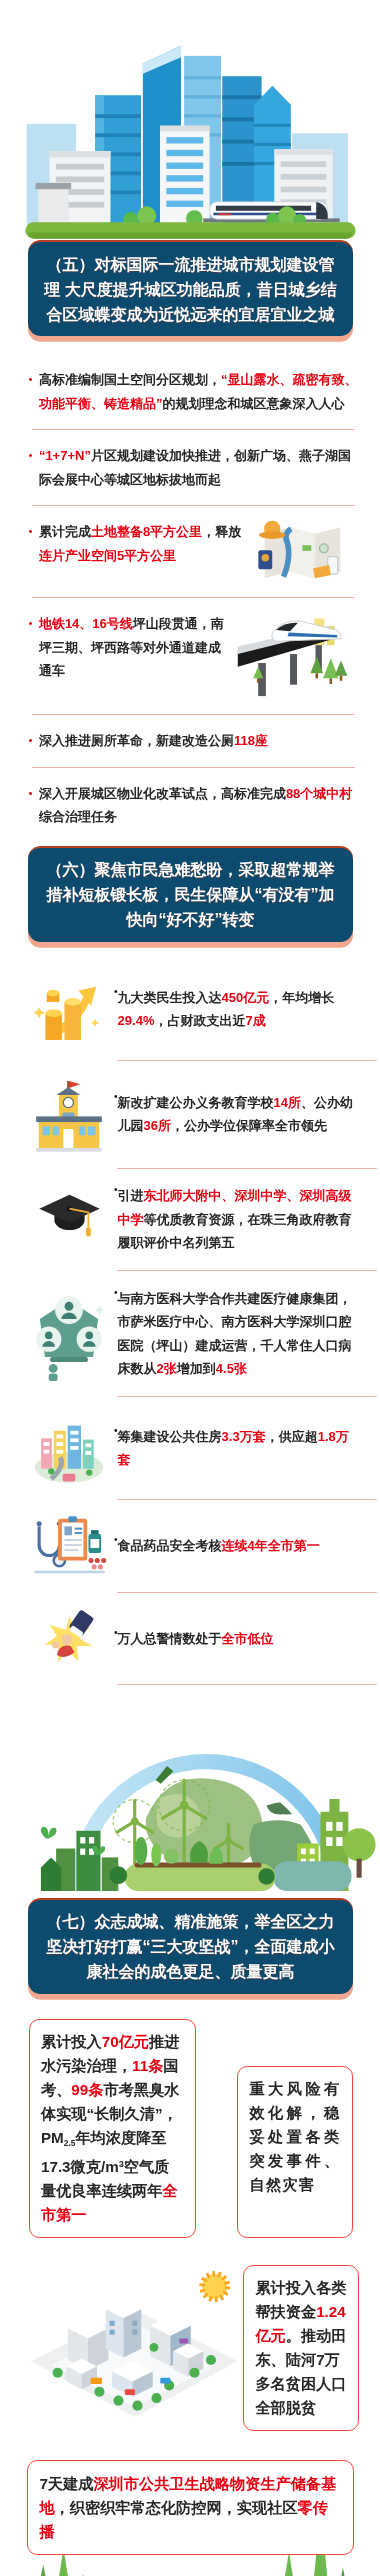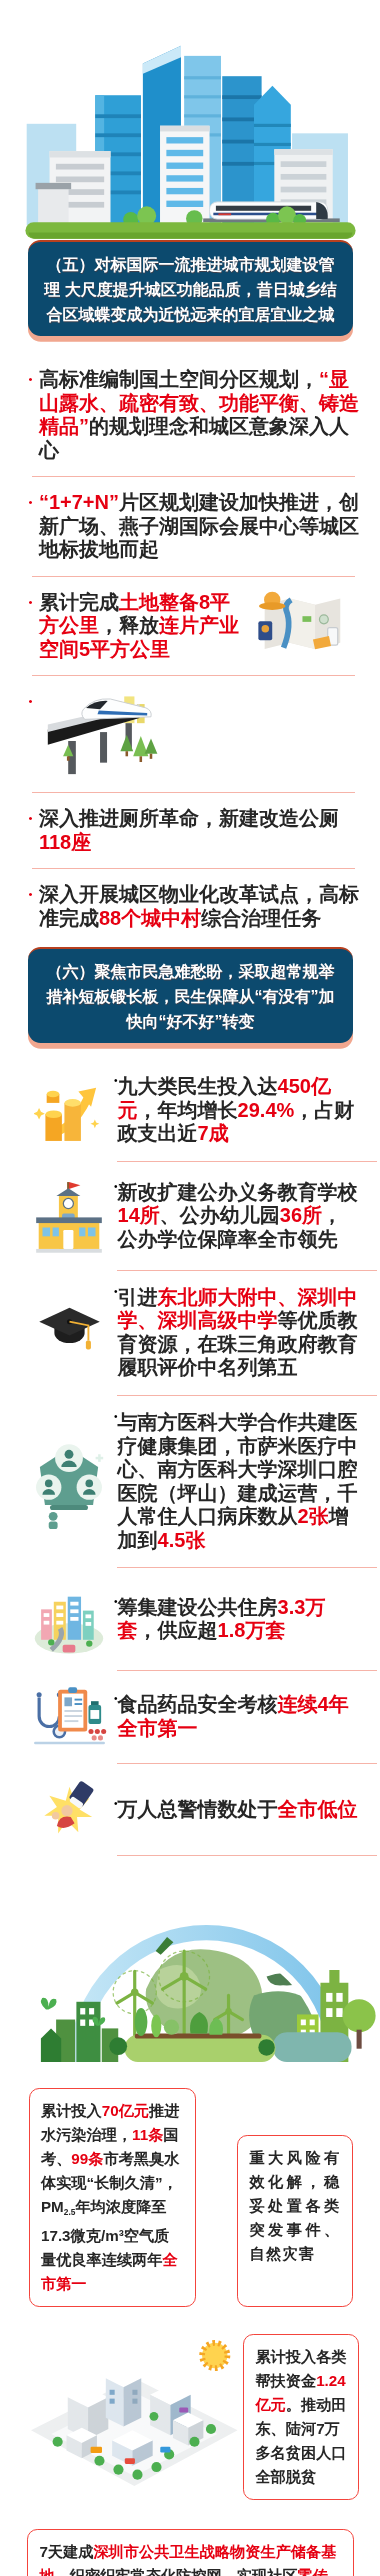--- a/index.html
+++ b/index.html
@@ -16,21 +16,21 @@
     text-shadow:0.6px 1.3px 0.6px rgba(160,45,15,.35);
   }
   .hdr5{margin-top:0;}
   .hdr6{margin-top:17px;}
   .hdr7{margin-top:6.3px;}
 
   
   .blist{margin:32px 22px 0 28.6px;}
   .brow{display:flex;align-items:flex-start;}
   .brow .bdot{color:#E60012;font-size:11.4px;line-height:23.5px;margin-right:6.3px;flex:0 0 auto;}
-  .btext{font-size:20px;line-height:23.5px;font-weight:bold;color:#262626;margin:0;flex:1;}
+  .btext{font-size:13px;line-height:23.5px;font-weight:bold;color:#262626;margin:0;flex:1;}
   .red{color:#E60012;}
   .seg-sub{font-size:.55em;vertical-align:-.3em;}
   .sep{border:0;border-top:0.6px solid #F6B3A8;margin:14px 3.8px;}
   .brow .side{flex:0 0 auto;margin-left:5.1px;}
 
   
   .row6{display:flex;align-items:center;margin:0 22px 0 24px;}
   .row6 .ic{flex:0 0 90px;display:flex;justify-content:center;align-items:center;}
   .row6 .tx{flex:1;display:flex;align-items:flex-start;}
   .sep6{border:0;border-top:0.6px solid #F6B3A8;margin:15.2px 3.8px 15.2px 117px;}
@@ -151,20 +151,21 @@
         <ellipse cx="30" cy="24" rx="21" ry="6" fill="#E89A28"></ellipse>
         <rect x="8" y="48" width="22" height="30" rx="3" fill="#2F4D8A"></rect>
         <circle cx="19" cy="60" r="6" fill="#E8A23B"></circle>
         <rect x="118" y="58" width="16" height="28" rx="3" fill="#F7F8F9" stroke="#C8CCD0" stroke-width="2"></rect>
         <rect x="96" y="74" width="26" height="16" fill="#F2A93B" transform="rotate(-12 109 82)"></rect>
       </svg>
     </div>
     <hr class="sep">
     <div class="brow">
       <span class="bdot">•</span>
+      <p class="btext" style="max-width:190px"><span class="red">地铁14、16号线</span><span>坪山段贯通，南坪三期、坪西路等对外通道建成通车</span></p>
       <svg class="side" width="121" height="88" viewBox="0 0 190 138">
         <rect x="108" y="18" width="14" height="34" fill="#E9D86A"></rect>
         <rect x="126" y="10" width="16" height="42" fill="#F2E480"></rect>
         <rect x="146" y="22" width="12" height="30" fill="#E9D86A"></rect>
         <polygon points="6,62 150,28 150,44 6,86" fill="#1A1A1A"></polygon>
         <polygon points="6,54 150,22 150,30 6,66" fill="#D8DBDE"></polygon>
         <rect x="38" y="80" width="12" height="52" fill="#55595D"></rect>
         <rect x="88" y="66" width="11" height="48" fill="#55595D"></rect>
         <rect x="128" y="52" width="10" height="42" fill="#55595D"></rect>
         <g>
@@ -440,20 +441,21 @@
     <path d="M 300 250 q -4 -26 14 -34 q 18 8 12 34 z" fill="#4E9E3D"></path>
     <path d="M 330 252 q -3 -20 11 -27 q 14 7 9 27 z" fill="#6DBD54"></path>
     <circle cx="186" cy="270" r="14" fill="#2E7D32"></circle>
       <circle cx="420" cy="272" r="13" fill="#2E7D32"></circle>
     <g fill="#4CAF50">
       <path d="M 72 212 q -12 -10 -6 -18 q 10 -2 10 14 q 2 -16 12 -12 q 4 10 -12 16 z"></path>
       <path d="M 152 238 q -10 -8 -5 -14 q 8 -2 8 11 q 2 -13 10 -10 q 3 8 -10 13 z"></path>
     </g>
   </svg>
 
+  <div class="hdr hdr7">（七）众志成城、精准施策，举全区之力坚决打好打赢“三大攻坚战”，全面建成小康社会的成色更足、质量更高</div>
 
   <div class="boxrow">
     <div class="rbox waterbox">
       <span><span>累计投入</span><span class="red">70亿元</span><span>推进水污染治理，</span><span class="red">11条</span><span>国考、</span><span class="red">99条</span><span>市考黑臭水体实现“长制久清”，PM</span><span class="seg-sub">2.5</span><span>年均浓度降至17.3微克/m³空气质量优良率连续两年</span><span class="red">全市第一</span></span>
     </div>
     <div class="rbox riskbox">
       <span><span>重大风险有效化解，稳妥处置各类突发事件、自然灾害</span></span>
     </div>
   </div>
 

